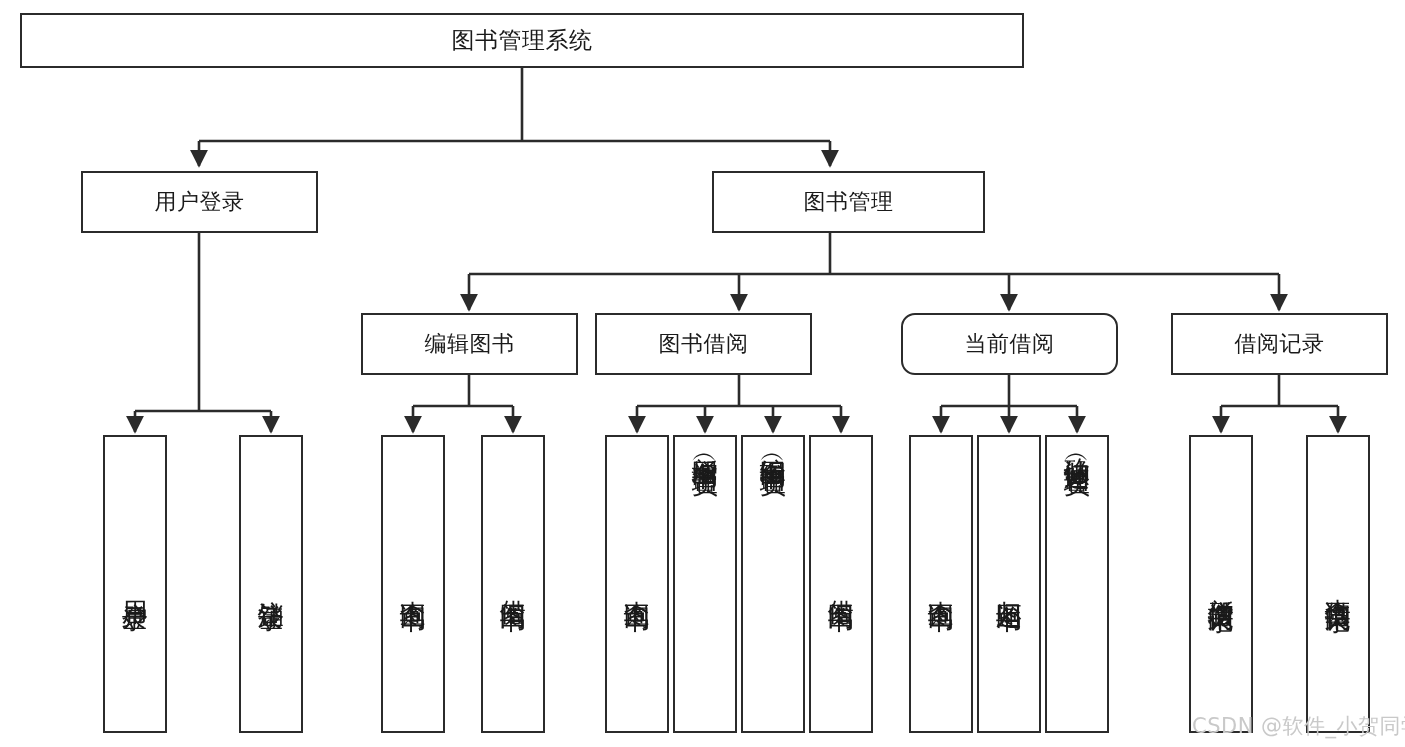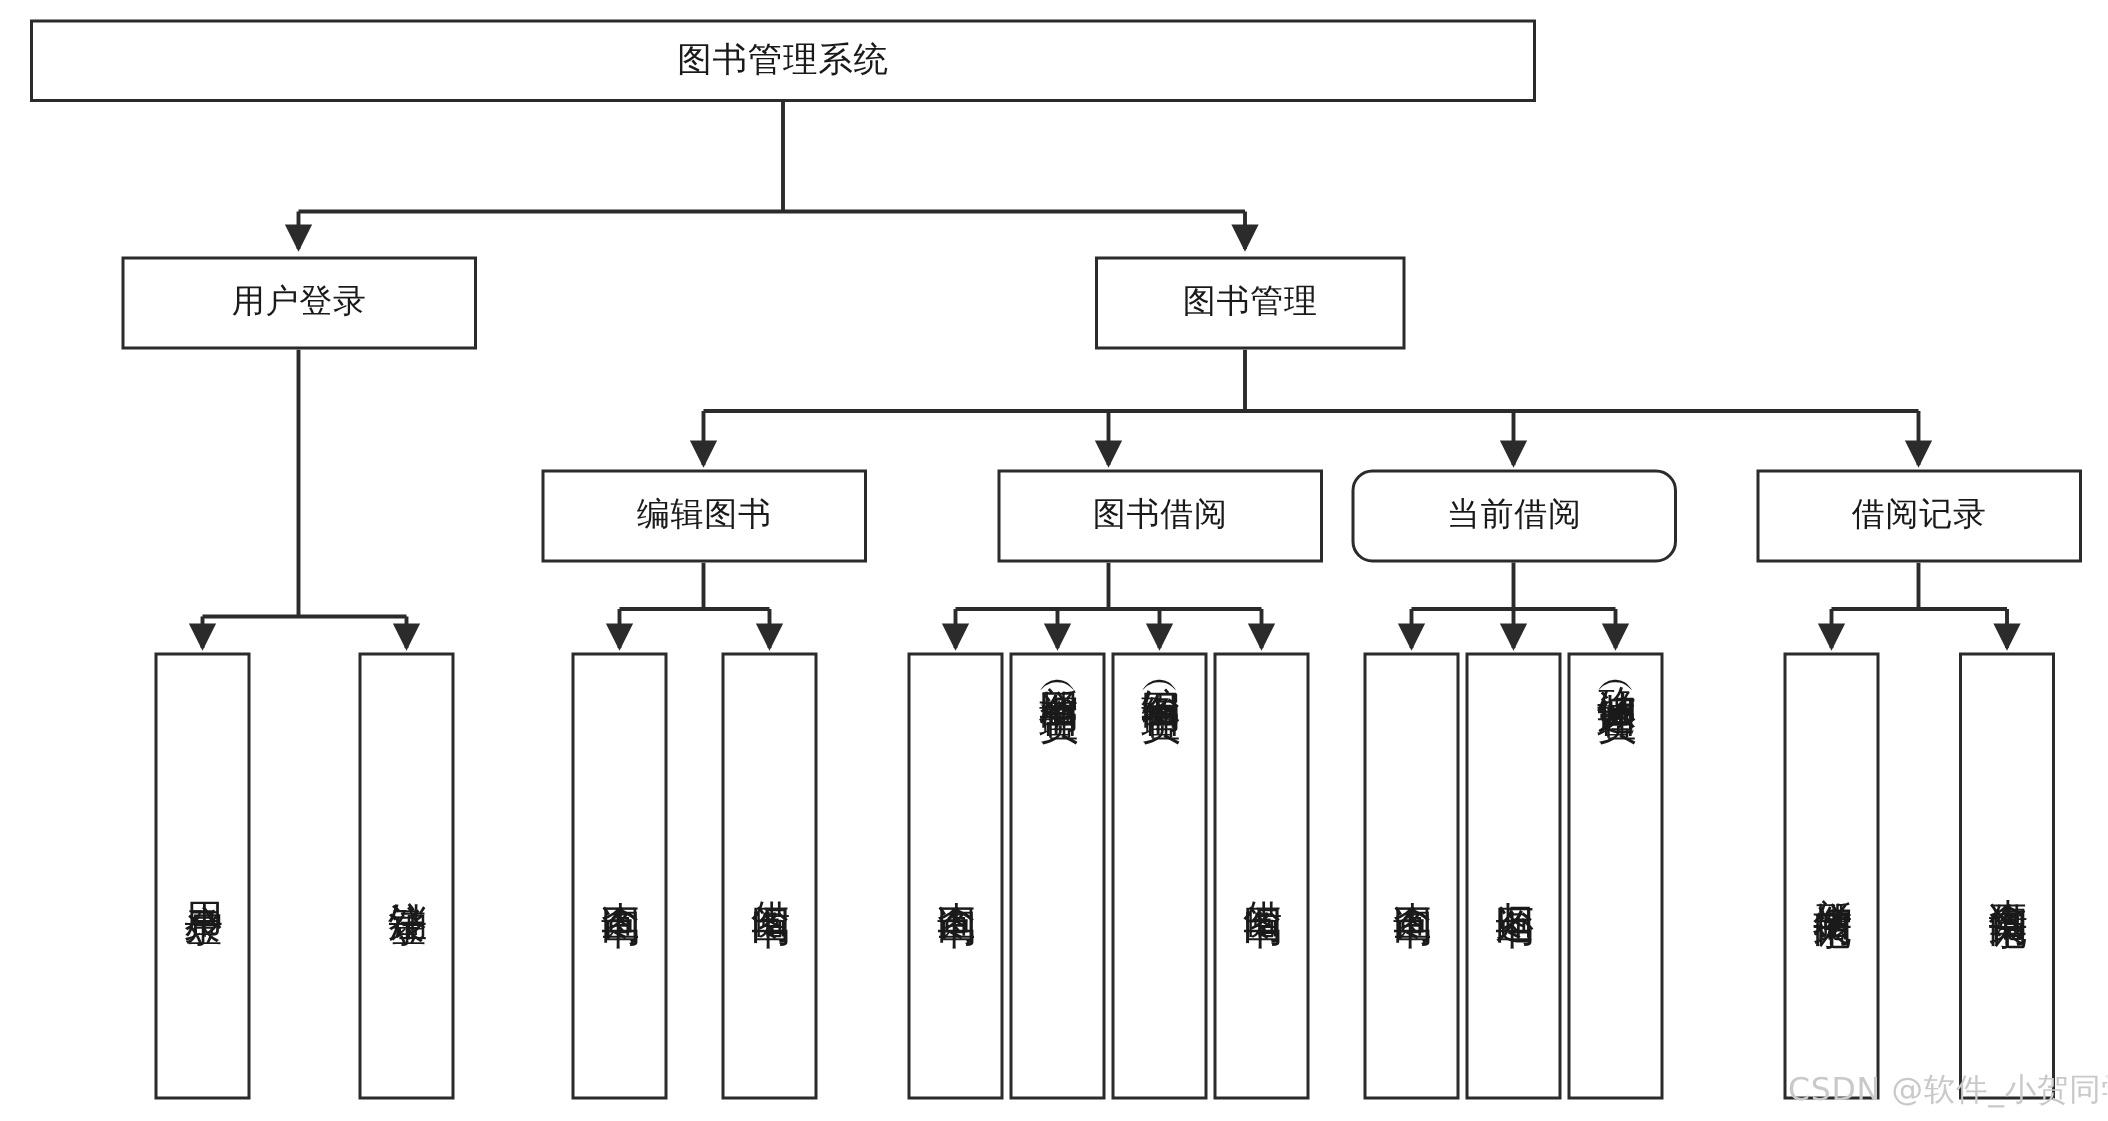--- a/index.html
+++ b/index.html
@@ -130,28 +130,28 @@
     </g>
   </svg>
 
   <div class="node h root" style="left:20px; top:13px; width:1004px; height:55px;">
     <span class="label">图书管理系统</span>
   </div>
 
   <div class="node h" style="left:81px; top:171px; width:237px; height:62px;">
     <span class="label">用户登录</span>
   </div>
-  <div class="node h" style="left:730px; top:171px; width:207px; height:62px;">
+  <div class="node h" style="left:712px; top:171px; width:273px; height:62px;">
     <span class="label">图书管理</span>
   </div>
 
   <div class="node h" style="left:361px; top:313px; width:217px; height:62px;">
     <span class="label">编辑图书</span>
   </div>
-  <div class="node h" style="left:665px; top:313px; width:217px; height:62px;">
+  <div class="node h" style="left:595px; top:313px; width:217px; height:62px;">
     <span class="label">图书借阅</span>
   </div>
   <div class="node h" style="left:901px; top:313px; width:217px; height:62px;border-radius:14px;">
     <span class="label">当前借阅</span>
   </div>
   <div class="node h" style="left:1171px; top:313px; width:217px; height:62px;">
     <span class="label">借阅记录</span>
   </div>
 
   <div class="node v mid" style="left:103px; top:435px; width:64px; height:298px;">

